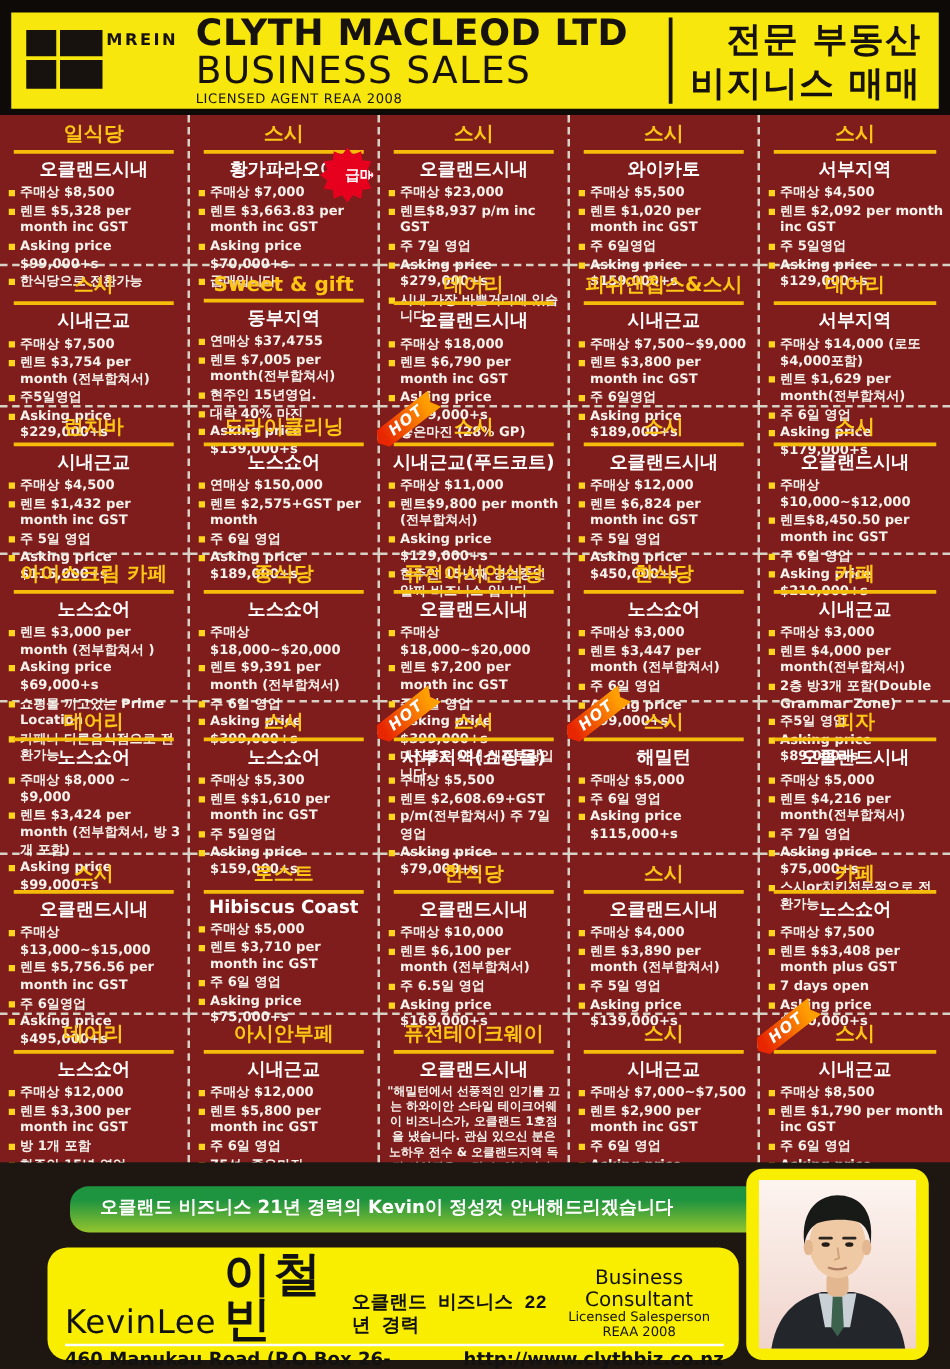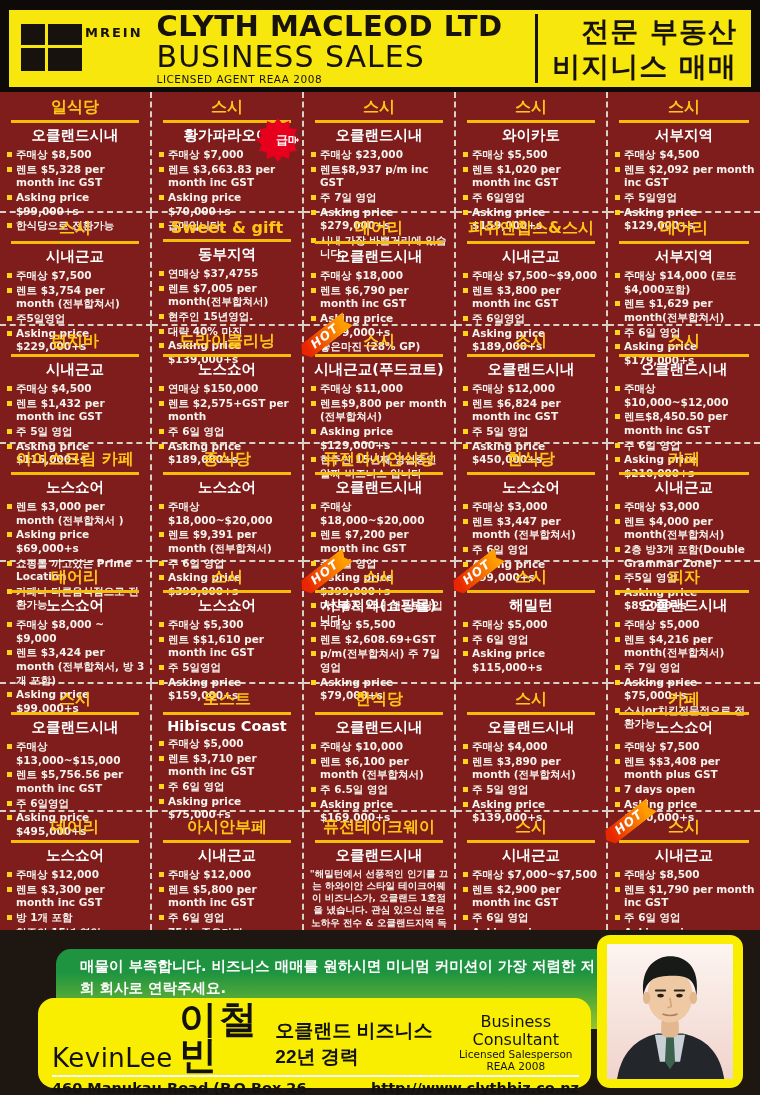--- a/index.html
+++ b/index.html
@@ -46,21 +46,21 @@
   .badge-urgent span { color:#fff; font-size:12px; font-weight:900; }
 
   
   .bottom { position:relative; height:165px; background:#1d1611; }
   .banner { position:absolute; left:56px; top:19px; width:560px; border-radius:15px; padding:7px 14px 8px 24px;
     background:linear-gradient(#1f9440 30%,#95c52d); color:#fff; font-weight:bold; font-size:14.5px; line-height:1.5; }
   .footer-box { position:absolute; left:38px; top:68px; width:553px; height:90px; background:#faee00; border-radius:16px; padding:3px 12px 0 14px; color:#121212; }
   .frow1 { display:flex; align-items:flex-end; }
   .kevin { font-size:26px; font-weight:500; letter-spacing:0.5px; }
   .kname { font-size:38px; font-weight:700; margin-left:6px; line-height:0.95; letter-spacing:2px; }
-  .kexp { font-family:Liberation Sans, sans-serif; font-size:19px; font-weight:bold; margin-left:10px; padding-bottom:3px; }
+  .kexp { font-family:Liberation Mono, monospace; font-size:15px; font-weight:bold; margin-left:10px; padding-bottom:3px; }
   .fspacer { flex:1; }
   .ftitle-block { text-align:center; padding-bottom:1px; }
   .btitle { font-size:16px; font-weight:500; line-height:1.1; }
   .blic { font-size:10.5px; font-weight:500; }
   .fdivider { height:2px; background:#ffffff; margin:2px 0 3px 0; }
   .frow2 { display:flex; gap:16px; font-size:14.5px; font-weight:900; }
   .photo-panel { position:absolute; left:597px; top:5px; width:146px; height:153px; background:#faee00; border-radius:13px; padding:9px 10px; }
   .photo { width:100%; height:100%; display:block; }
 </style>
 </head>
@@ -483,21 +483,20 @@
           <li>주매상 $8,500</li>
           <li>렌트 $1,790 per month inc GST</li>
           <li>주 6일 영업</li>
           <li>Asking price $299,000+s</li>
         </ul>
       </div>
     </main>
 
   <section class="bottom">
     <div class="banner">
-      <div>매물이 부족합니다. 비즈니스 매매를 원하시면 미니멈 커미션이 가장 저렴한 저희 회사로 연락주세요.</div>
       <div>오클랜드 비즈니스 21년 경력의 Kevin이 정성껏 안내해드리겠습니다</div>
     </div>
 
     <div class="footer-box">
       <div class="frow1">
         <span class="kevin">KevinLee</span>
         <span class="kname">이철빈</span>
         <span class="kexp">오클랜드 비즈니스 22년 경력</span>
         <span class="fspacer"></span>
         <span class="ftitle-block">

